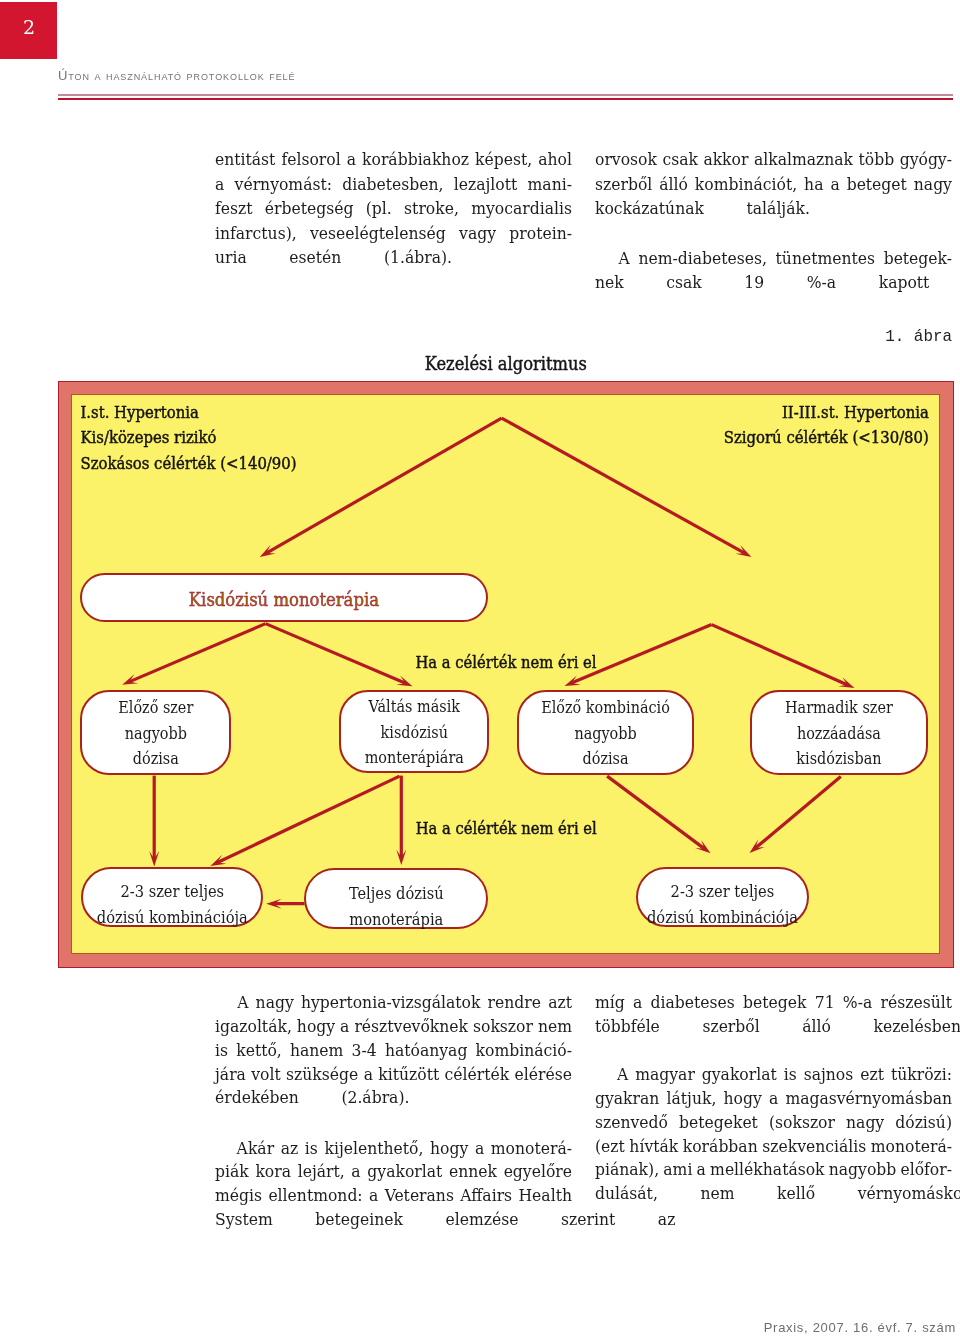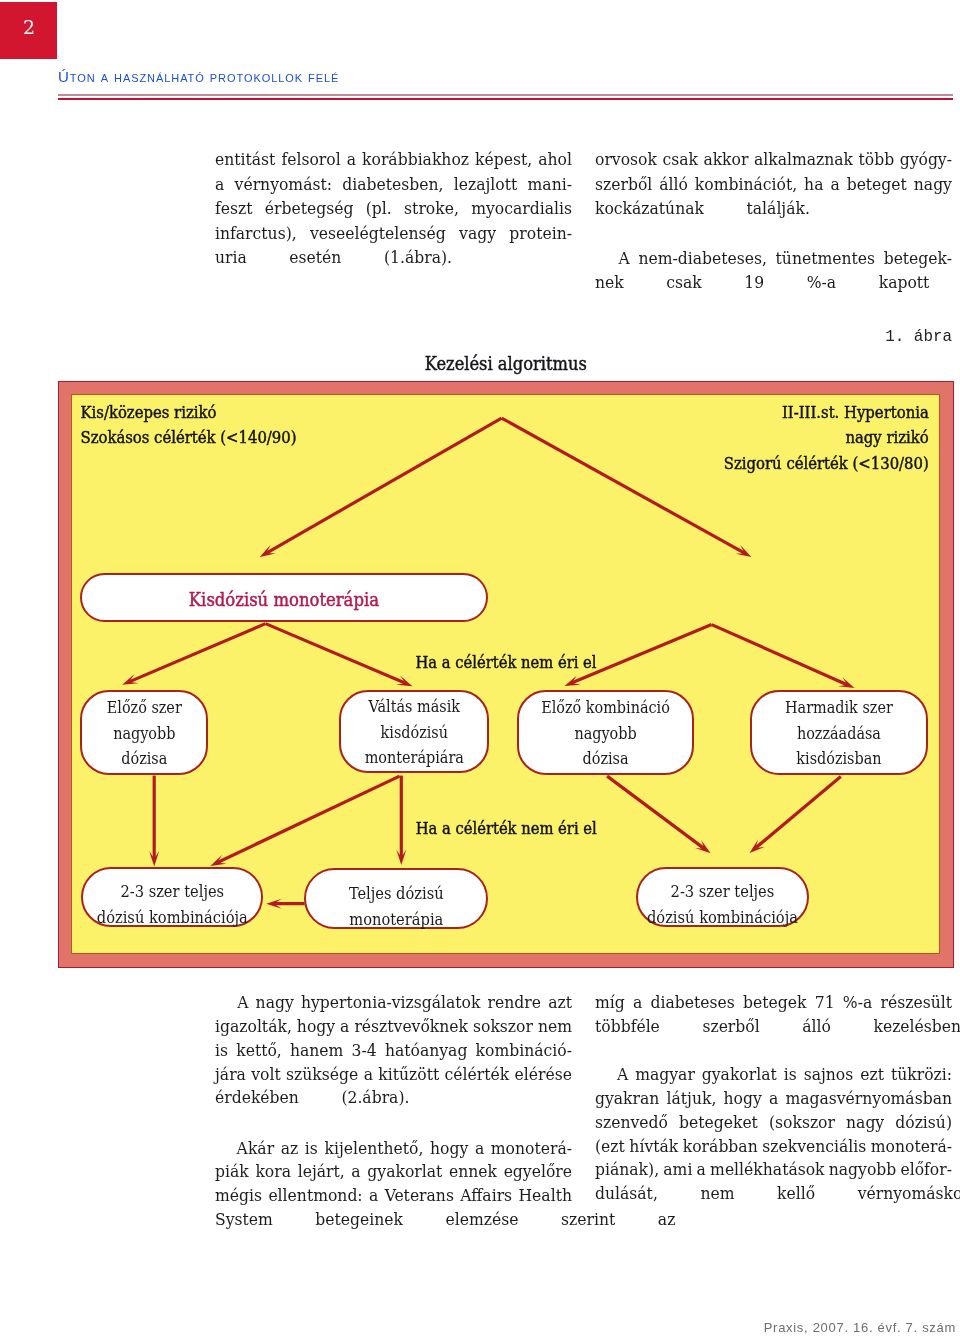--- a/index.html
+++ b/index.html
@@ -16,21 +16,21 @@
   
   .pagenum {
     position:absolute; left:0; top:2px; width:57px; height:57px;
     background:#D3162F; color:#ffffff;
     font-size:19px; text-align:center;
   }
   .pagenum span { position:absolute; left:1px; right:0; top:18px; line-height:15.5px; }
   .hdr-title {
     position:absolute; left:58px; top:68px;
     font-family:"Liberation Sans", sans-serif;
-    font-size:15px; color:#1d4ed8;
+    font-size:13px; color:#737373;
     letter-spacing:0.93px;
     white-space:nowrap;
     font-variant:small-caps;
     -webkit-text-stroke:0.01px transparent;
   }
   .rule-thin {
     position:absolute; left:58px; top:93.5px; width:895px; height:2.4px;
     background:#C38A99;
   }
   .rule-thick {
@@ -99,21 +99,21 @@
   #note2 { left:343.5px; top:423.4px; }
 
   
   .fbox {
     position:absolute; background:#ffffff;
     border:2.4px solid #A8231E;
     display:flex; flex-direction:column;
     align-items:center; justify-content:center;
     color:#1b1b1b; text-align:center;
   }
-  .lvl1 { padding-top:3px; font-size:18.3px; color:#be185d; border-radius:999px; font-family:"DejaVu Serif", serif; font-stretch:condensed; -webkit-text-stroke:0.42px #A31540; }
+  .lvl1 { padding-top:3px; font-size:18.3px; color:#a16207; border-radius:999px; font-family:"DejaVu Serif", serif; font-stretch:condensed; -webkit-text-stroke:0.42px #A31540; }
   .lvl2 { font-size:16px; border-radius:29px; font-family:"DejaVu Serif", serif; font-stretch:condensed; }
   .lvl2 .ln { line-height:25.75px; }
   .lvl2 { padding-top:2.5px; }
   .lvl3 { font-size:16.3px; border-radius:999px; font-family:"DejaVu Serif", serif; font-stretch:condensed; }
   .lvl3 .ln { line-height:25.7px; }
   .lvl3 { padding-top:16px; }
 
   
   .footer {
     position:absolute; left:0; top:1320px; width:956px;
@@ -176,34 +176,34 @@
     <path d="M 329.3 380.6 L 329.3 463.8" stroke="#B41A22" stroke-width="3.2" fill="none" stroke-linecap="butt"></path>
     <path d="M 329.30 470.00 L 324.30 454.50 L 329.30 462.25 L 334.30 454.50 Z" fill="#B41A22"></path>
     <path d="M 535.1 381.1 L 633.6 454.6" stroke="#B41A22" stroke-width="3.2" fill="none" stroke-linecap="butt"></path>
     <path d="M 638.60 458.30 L 623.19 453.04 L 632.39 453.67 L 629.17 445.02 Z" fill="#B41A22"></path>
     <path d="M 768.8 381.4 L 682.2 454.1" stroke="#B41A22" stroke-width="3.2" fill="none" stroke-linecap="butt"></path>
     <path d="M 677.50 458.10 L 686.15 444.30 L 683.43 453.11 L 692.58 451.96 Z" fill="#B41A22"></path>
     <path d="M 232.5 508.7 L 200.4 508.7" stroke="#B41A22" stroke-width="3.2" fill="none" stroke-linecap="butt"></path>
     <path d="M 194.20 508.70 L 209.70 503.70 L 201.95 508.70 L 209.70 513.70 Z" fill="#B41A22"></path>
     </svg>
     <div class="fig-hdr" id="fig-hdr-l">
+      <div>I.st. Hypertonia</div>
       <div>Kis/közepes rizikó</div>
       <div>Szokásos célérték (&lt;140/90)</div>
     </div>
     <div class="fig-hdr" id="fig-hdr-r">
       <div>II-III.st. Hypertonia</div>
-      <div>nagy rizikó</div>
       <div>Szigorú célérték (&lt;130/80)</div>
     </div>
     <div class="note" id="note1">Ha a célérték nem éri el</div>
     <div class="note" id="note2">Ha a célérték nem éri el</div>
     <div class="fbox lvl1" style="left:7.3999999999999915px;top:178.10000000000002px;width:408.7px;height:48.7px;">
       <span class="ln">Kisdózisú monoterápia</span>
     </div>
-    <div class="fbox lvl2" style="left:8.099999999999994px;top:294.6px;width:128px;height:85.1px;">
+    <div class="fbox lvl2" style="left:8.099999999999994px;top:294.6px;width:151px;height:85.1px;">
       <span class="ln">Előző szer</span>
       <span class="ln">nagyobb</span>
       <span class="ln">dózisa</span>
     </div>
     <div class="fbox lvl2" style="left:267.1px;top:294.6px;width:150px;height:83px;">
       <span class="ln">Váltás másik</span>
       <span class="ln">kisdózisú</span>
       <span class="ln">monterápiára</span>
     </div>
     <div class="fbox lvl2" style="left:444.6px;top:294.6px;width:177.5px;height:85.1px;">

